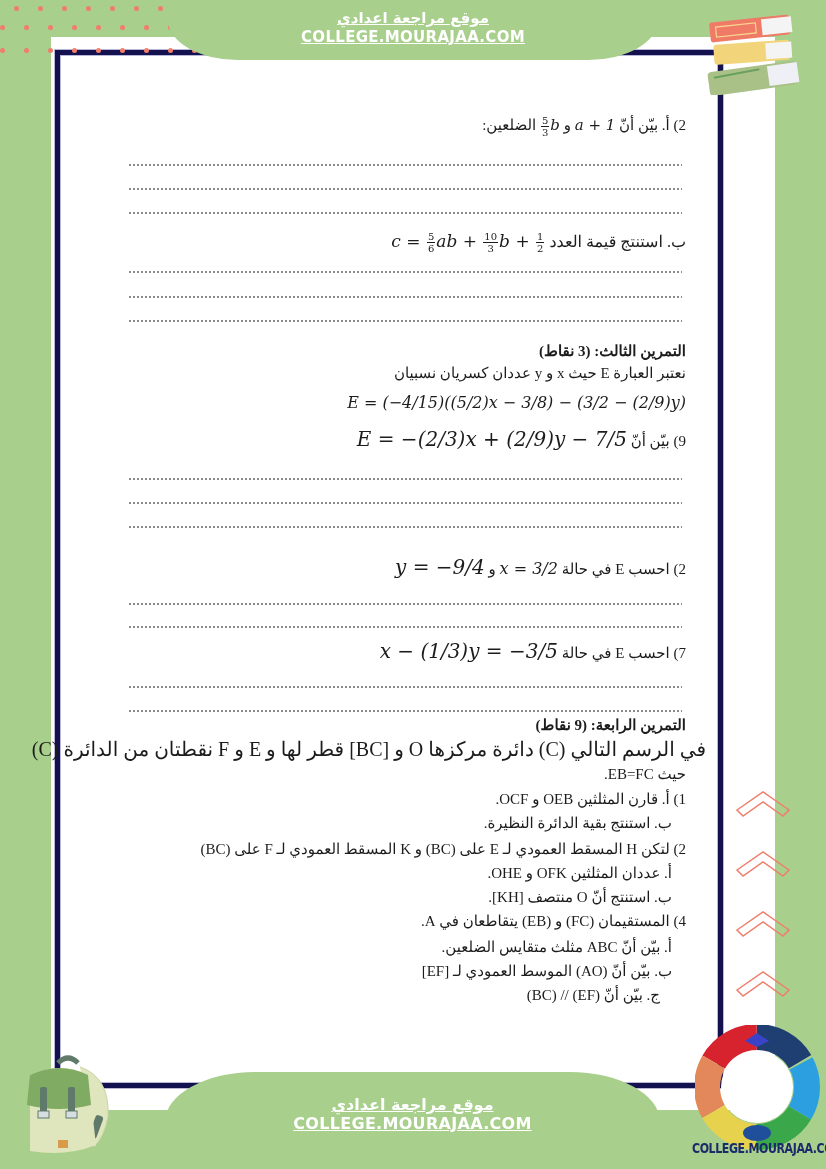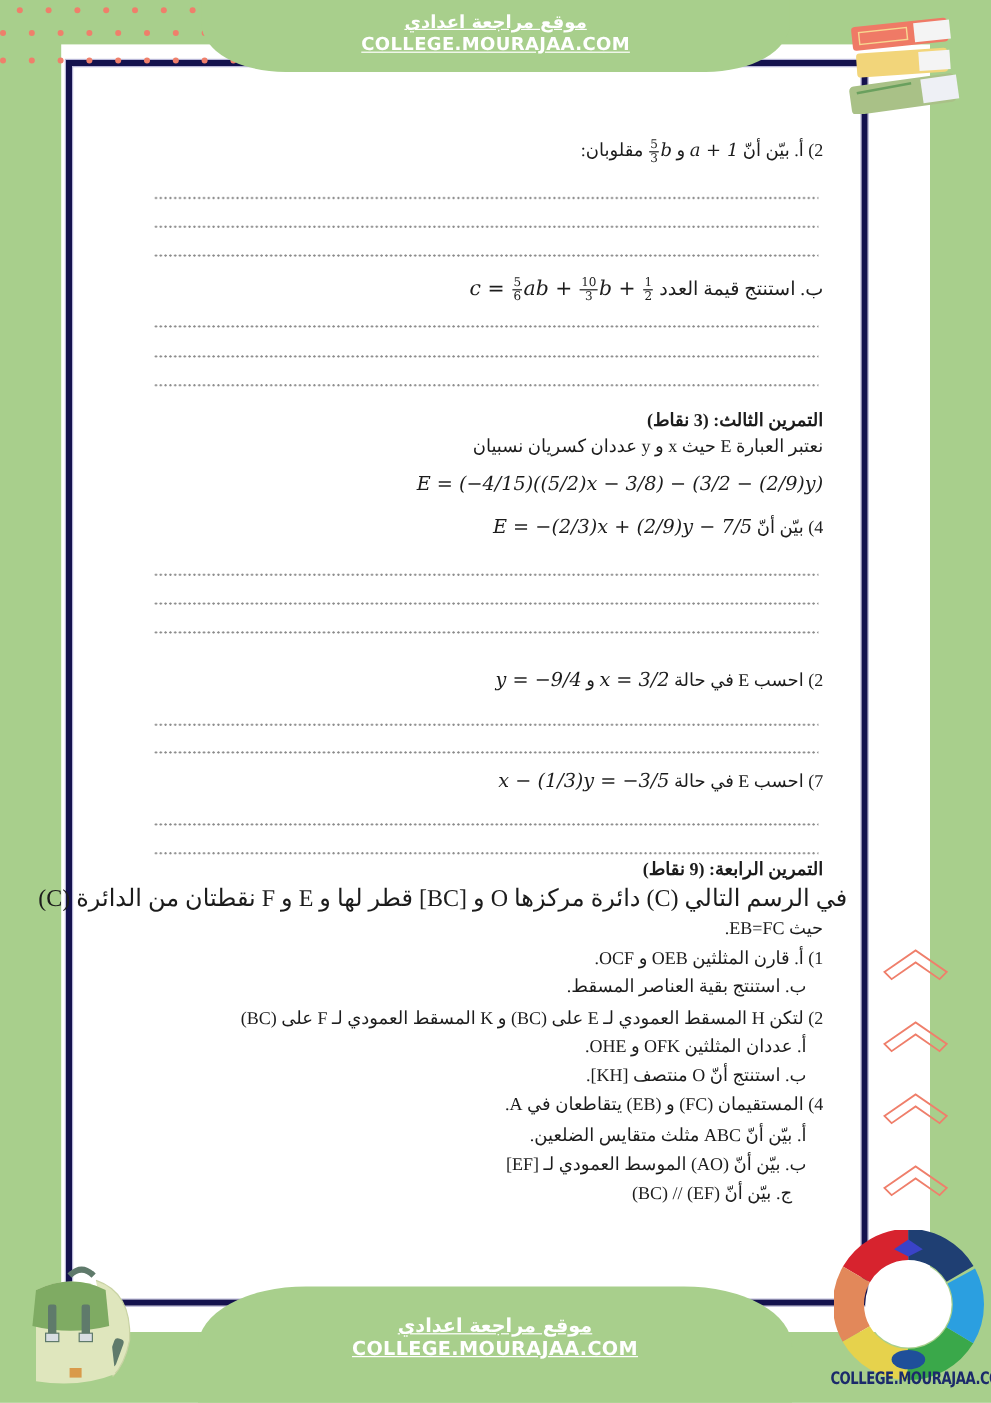--- a/index.html
+++ b/index.html
@@ -102,71 +102,71 @@
   </g>
 </svg>
 
 <div class="content">
 
   <div class="line" style="top:4px">
     <span>2) أ. بيّن أنّ</span>
     <span class="math"><span>a + 1</span></span>
     <span>و</span>
     <span class="math"><span class="frac"><span class="n">5</span><span class="d">3</span></span><span>b</span></span>
-    <span>مقلوبان:</span>
+    <span>الضلعين:</span>
   </div>
 
   <div class="dotline" style="top:54px"></div>
   <div class="dotline" style="top:78px"></div>
   <div class="dotline" style="top:102px"></div>
 
   <div class="line" style="top:120px; font-size:16px">
     <span>ب. استنتج قيمة العدد</span>
     <span class="math" style="font-size:17px"><span>c =</span> <span class="frac"><span class="n">5</span><span class="d">6</span></span><span>ab +</span> <span class="frac"><span class="n">10</span><span class="d">3</span></span><span>b +</span> <span class="frac"><span class="n">1</span><span class="d">2</span></span></span>
   </div>
 
   <div class="dotline" style="top:161px"></div>
   <div class="dotline" style="top:186px"></div>
   <div class="dotline" style="top:210px"></div>
 
   <div class="line bold" style="top:230px">التمرين الثالث: (3 نقاط)</div>
   <div class="line" style="top:252px">نعتبر العبارة E حيث x و y عددان كسريان نسبيان</div>
   <div class="line math" style="top:282px; right:0; font-size:16px; direction:ltr">E = (−4/15)((5/2)x − 3/8) − (3/2 − (2/9)y)</div>
   <div class="line" style="top:318px">
-    <span>4) بيّن أنّ</span>
-    <span class="math" style="font-size:16px">E = −(2/3)x + (2/9)y − 7/5</span>
+    <span>9) بيّن أنّ</span>
+    <span class="math" style="font-size:20px">E = −(2/3)x + (2/9)y − 7/5</span>
   </div>
 
   <div class="dotline" style="top:368px"></div>
   <div class="dotline" style="top:392px"></div>
   <div class="dotline" style="top:416px"></div>
 
   <div class="line" style="top:446px">
     <span>2) احسب E في حالة</span>
     <span class="math" style="font-size:16px">x = 3/2</span>
     <span>و</span>
-    <span class="math" style="font-size:16px">y = −9/4</span>
+    <span class="math" style="font-size:20px">y = −9/4</span>
   </div>
 
   <div class="dotline" style="top:493px"></div>
   <div class="dotline" style="top:516px"></div>
 
   <div class="line" style="top:530px">
     <span>7) احسب E في حالة</span>
-    <span class="math" style="font-size:16px">x − (1/3)y = −3/5</span>
+    <span class="math" style="font-size:20px">x − (1/3)y = −3/5</span>
   </div>
 
   <div class="dotline" style="top:576px"></div>
   <div class="dotline" style="top:600px"></div>
 
   <div class="line bold" style="top:604px">التمرين الرابعة: (9 نقاط)</div>
   <div class="line" style="top:628px; right:-20px; font-size:20px">في الرسم التالي (C) دائرة مركزها O و [BC] قطر لها و E و F نقطتان من الدائرة (C)</div>
   <div class="line" style="top:653px">حيث EB=FC.</div>
   <div class="line" style="top:678px">1) أ. قارن المثلثين OEB و OCF.</div>
-  <div class="line" style="top:702px; right:14px">ب. استنتج بقية العناصر المسقط.</div>
+  <div class="line" style="top:702px; right:14px">ب. استنتج بقية الدائرة النظيرة.</div>
   <div class="line" style="top:728px">2) لتكن H المسقط العمودي لـ E على (BC) و K المسقط العمودي لـ F على (BC)</div>
   <div class="line" style="top:752px; right:14px">أ.  عددان المثلثين OFK و OHE.</div>
   <div class="line" style="top:776px; right:14px">ب. استنتج أنّ O منتصف [KH].</div>
   <div class="line" style="top:800px">4) المستقيمان (FC) و (EB) يتقاطعان في A.</div>
   <div class="line" style="top:826px; right:14px">أ.  بيّن أنّ ABC مثلث متقايس الضلعين.</div>
   <div class="line" style="top:850px; right:14px">ب. بيّن أنّ (AO) الموسط العمودي لـ [EF]</div>
   <div class="line" style="top:874px; right:26px">ج. بيّن أنّ (EF) // (BC)</div>
 </div>
 
 <div class="chevrons" style="top:790px;">

